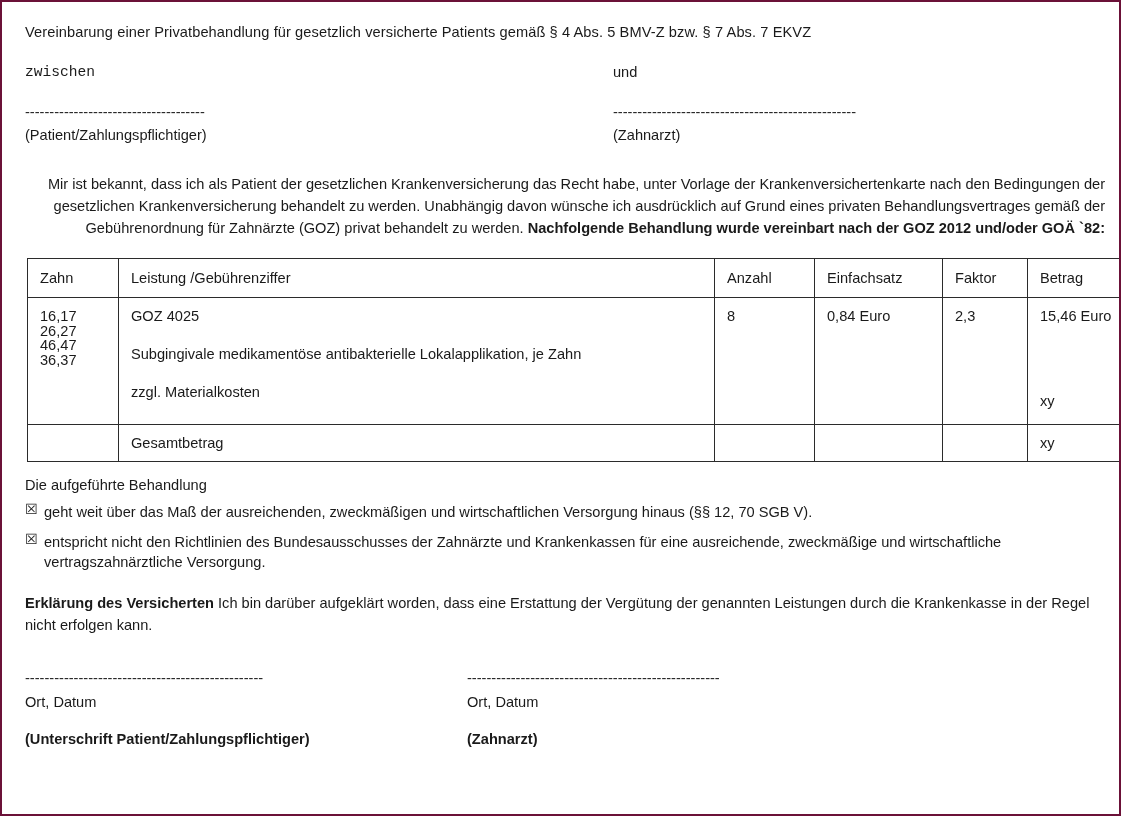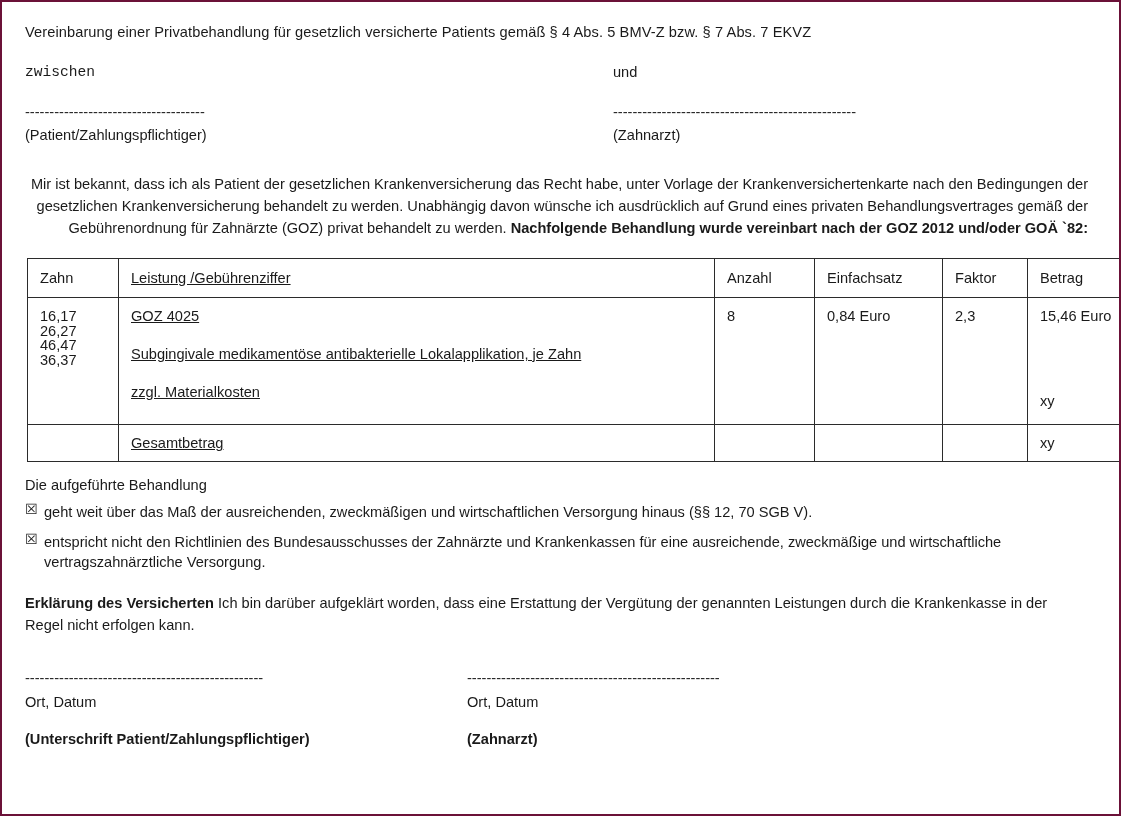--- a/index.html
+++ b/index.html
@@ -20,21 +20,21 @@
     background: #ffffff;
     border: 2px solid #6b1138;
     overflow: hidden;
   }
   #inner {
     position: absolute;
     left: 0;
     top: 0;
     right: 0;
     bottom: 0;
-    padding: 16px 29px 0 22px;
+    padding: 16px 12px 0 22px;
     box-sizing: border-box;
   }
 
   
   .heading {
     font-size: 14.6px;
     margin: 6px 0 0 1px;
     letter-spacing: 0.1px;
     white-space: nowrap;
   }
@@ -93,21 +93,21 @@
     border: 1.5px solid #2b2b2b;
     font-size: 14.6px;
     font-weight: normal;
     text-align: left;
     vertical-align: top;
     padding: 11px 0 10px 12px;
     line-height: 1.0;
   }
   table.goz th { padding-top: 12px; padding-bottom: 12px; }
   .c-zahn      { width: 78px;  }
-  .c-leistung  { width: 583px; text-decoration: underline; }
+  .c-leistung  { width: 583px; }
   .c-anzahl    { width: 87px;  }
   .c-einfach   { width: 115px; }
   .c-faktor    { width: 72px;  }
   .c-betrag    { width: 137px; }
 
   th.c-zahn { padding-left: 16px; }
   td.zahn-cell { padding-left: 16px; line-height: 1.40; white-space: pre-line; }
 
   .leist-main   { margin: 0 0 0 0; }
   .leist-desc   { margin: 23px 0 0 0; }

